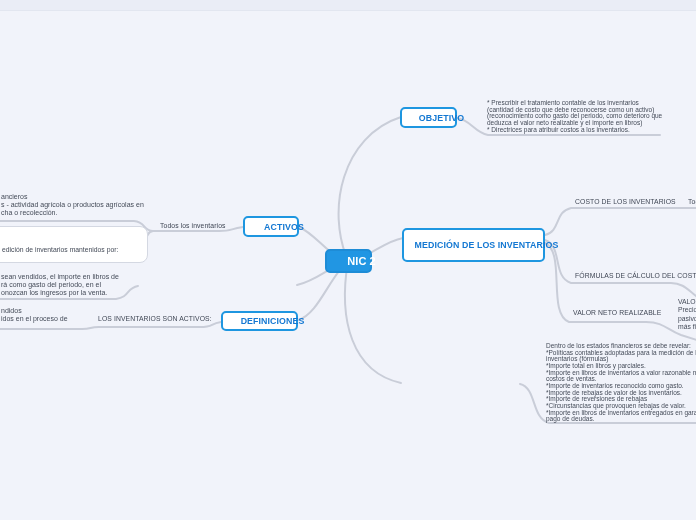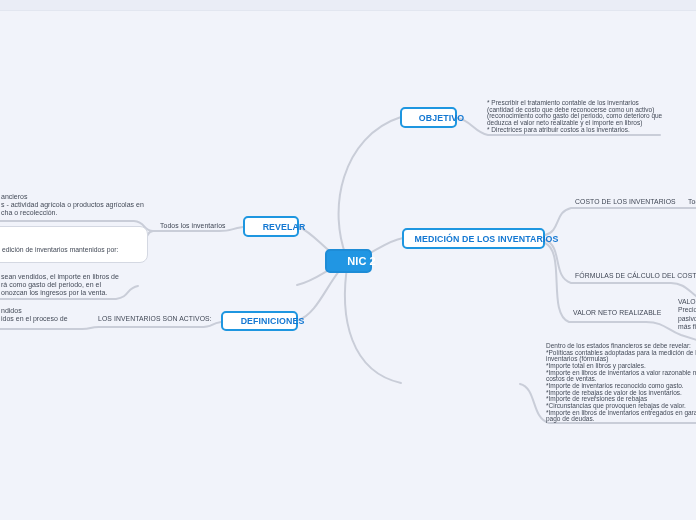--- a/index.html
+++ b/index.html
@@ -18,21 +18,21 @@
     position:absolute;display:flex;align-items:center;justify-content:center;
     background:#ffffff;border:2px solid #1e96e0;border-radius:5px;
     color:#1478d2;font-weight:bold;font-size:8.8px;white-space:nowrap;
     box-sizing:border-box;letter-spacing:.1px;padding-left:26px;
   }
   .node.center{
     background:#2196e3;border-color:#1e8cd6;color:#ffffff;font-size:11px;
   }
   #node-center{left:325px;top:249px;width:47px;height:24px;text-align:right;}
   #node-objetivo{left:400px;top:107px;width:57px;height:21px;}
-  #node-medicion{left:402px;top:228px;width:143px;height:21px;}
+  #node-medicion{left:402px;top:228px;width:143px;height:34px;}
   #node-informacion{left:401px;top:372px;width:119px;height:21px;}
   #node-alcance{left:243px;top:216px;width:56px;height:21px;}
   #node-reconocimiento{left:138px;top:275px;width:159px;height:20px;font-size:8.4px;}
   #node-definiciones{left:221px;top:311px;width:77px;height:20px;}
 
   .lbl{position:absolute;font-size:6.8px;color:#3f4654;white-space:nowrap;letter-spacing:.1px;}
   #lbl-todos{left:160px;top:222px;}
   #lbl-costo{left:575px;top:198px;}
   #lbl-todos2{left:688px;top:198px;}
   #lbl-formulas{left:575px;top:272px;}
@@ -89,21 +89,21 @@
       <div>edición de inventarios mantenidos por:</div>
       
       
       
     </div>
   </div>
 
   <div class="node center" id="node-center">NIC 2</div>
   <div class="node" id="node-objetivo">OBJETIVO</div>
   <div class="node" id="node-medicion">MEDICIÓN DE LOS INVENTARIOS</div>
-  <div class="node" id="node-alcance">REVELAR</div>
+  <div class="node" id="node-alcance">ACTIVOS</div>
   <div class="node" id="node-definiciones">DEFINICIONES</div>
 
   <div class="lbl" id="lbl-todos">Todos los inventarios</div>
   <div class="lbl" id="lbl-costo">COSTO DE LOS INVENTARIOS</div>
   <div class="lbl" id="lbl-todos2">Todos</div>
   <div class="lbl" id="lbl-formulas">FÓRMULAS DE CÁLCULO DEL COSTO</div>
   <div class="lbl" id="lbl-vnr">VALOR NETO REALIZABLE</div>
   <div class="lbl" id="lbl-activos">LOS INVENTARIOS SON ACTIVOS:</div>
 
   <div class="tb small" id="tb-objetivo">

